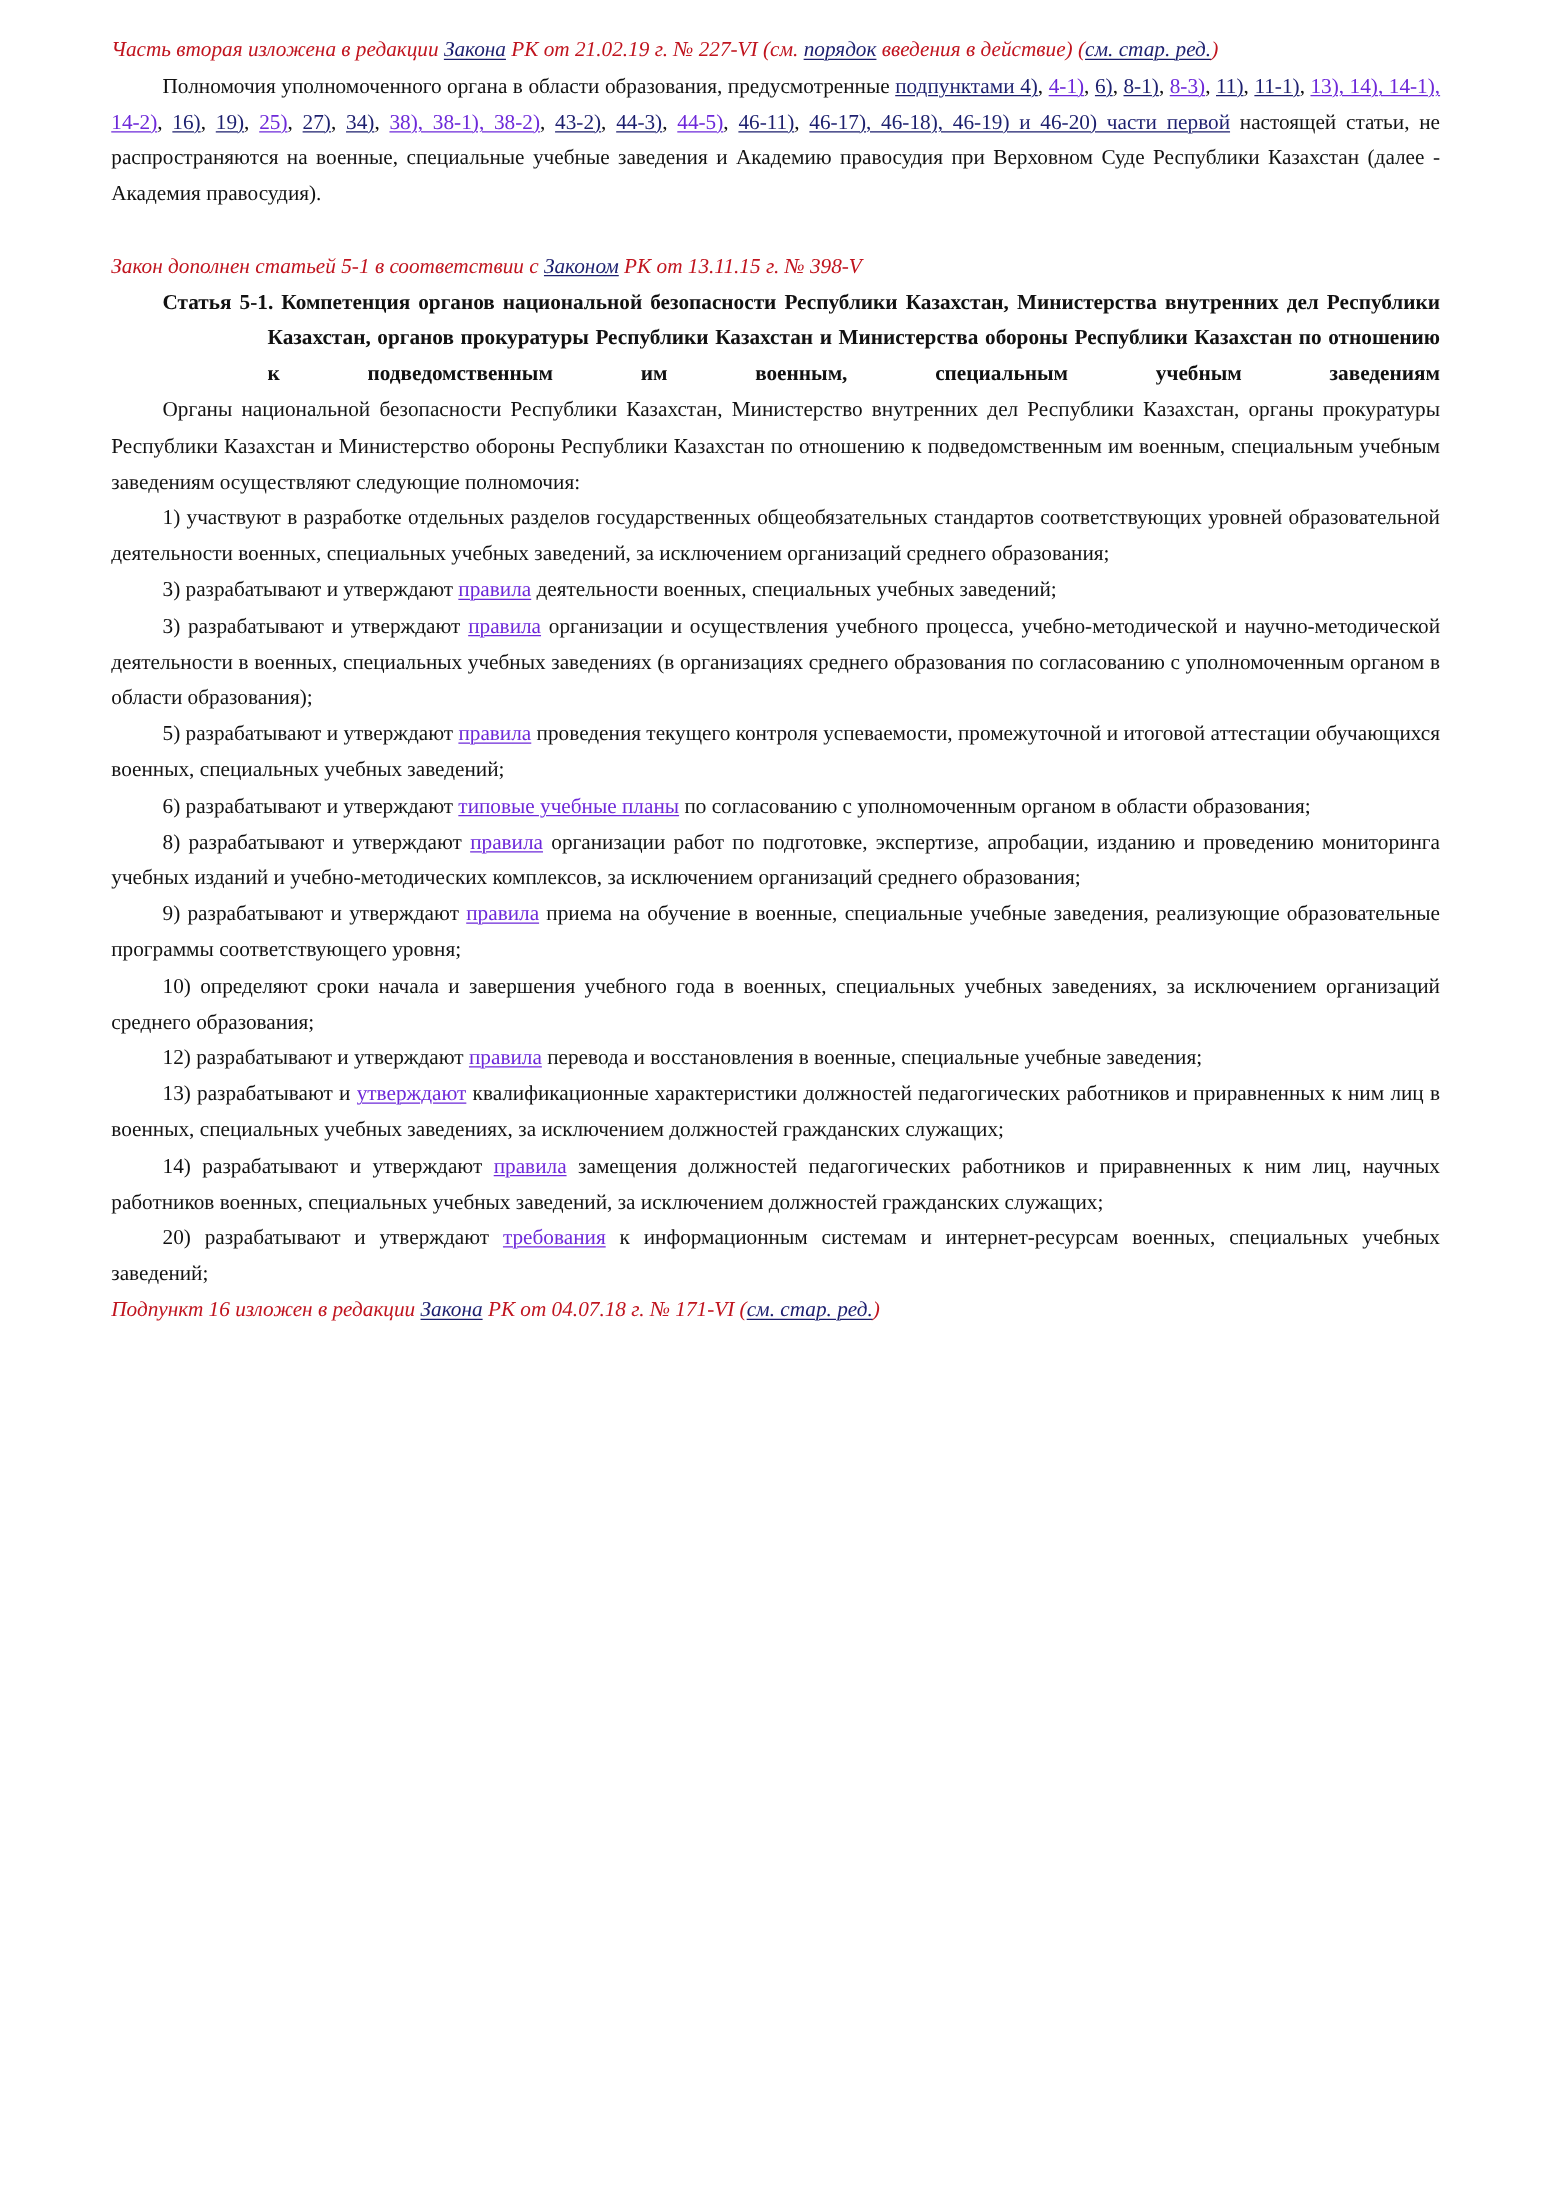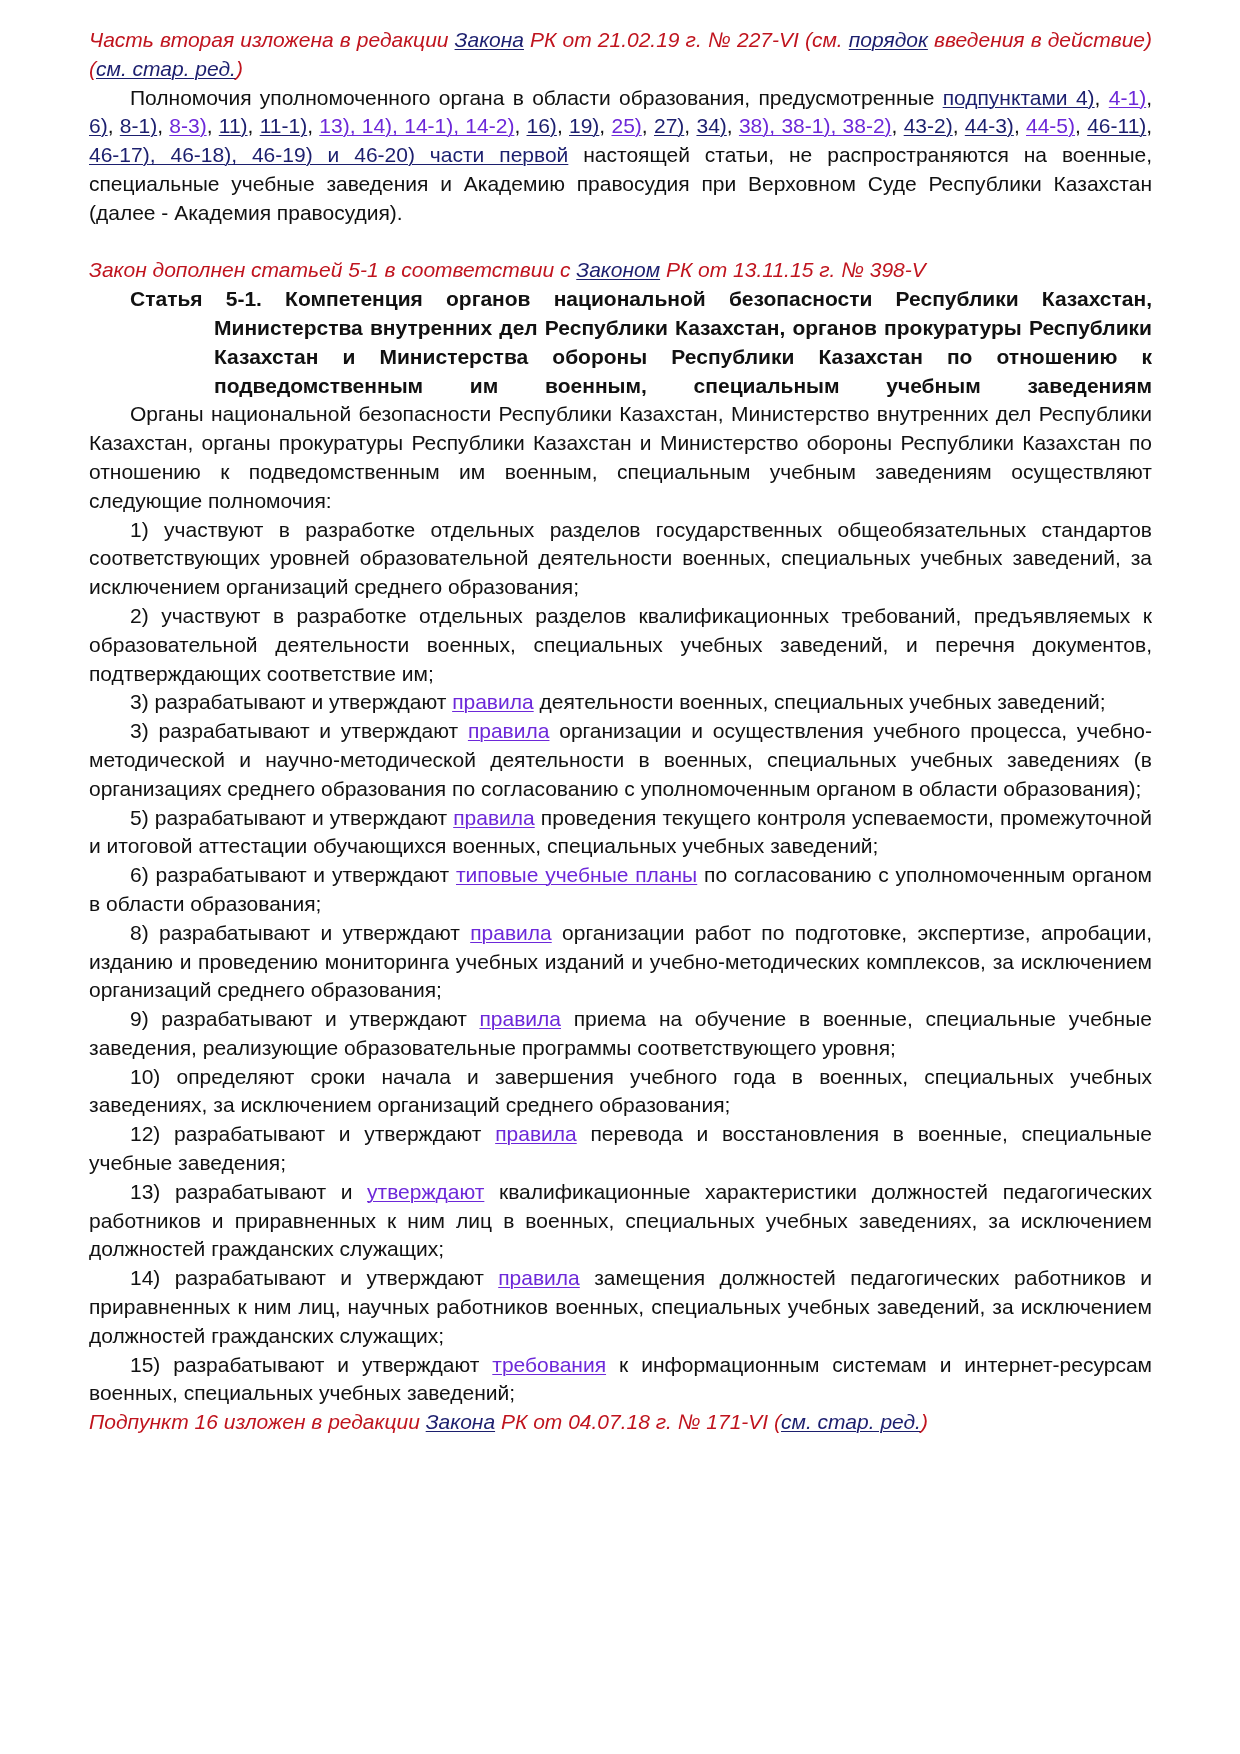--- a/index.html
+++ b/index.html
@@ -1,20 +1,20 @@
 <!DOCTYPE html>
 <html><head>
 <meta charset="utf-8">
 <style>
   html, body { margin: 0; padding: 0; background: #ffffff; }
   body { width: 1240px; height: 1754px; position: relative; overflow: hidden; }
   .page {
     position: absolute; left: 89px; top: 26px; width: 1063px;
-    font-family: Liberation Sans, sans-serif;
-    font-size: 21px; line-height: 28.8px; color: #111111;
+    font-family: Liberation Serif, serif;
+    font-size: 17px; line-height: 28.8px; color: #111111;
   }
   .p { text-align: justify; text-indent: 41px; margin: 0; }
   .note { margin: 0; color: #c0141e; font-style: italic; text-align: justify; }
   .note .link { font-style: italic; }
   .link { color: #1c1f6e; text-decoration: underline; text-decoration-thickness: 1px; text-underline-offset: 2px; cursor: pointer; }
   .link.light { color: #6d28d9; }
   .blank { height: 28.8px; }
   .heading {
     margin: 0; font-weight: bold; text-align: justify;
     padding-left: 125px; text-indent: -84px; line-height: 28.8px;
@@ -33,29 +33,28 @@
   <div class="blank"></div>
 
   <p class="note"><span>Закон дополнен статьей 5-1 в соответствии с </span><span class="link">Законом</span><span> РК от 13.11.15 г. № 398-V</span></p>
 
   <p class="heading last-line-justify">Статья 5-1. Компетенция органов национальной безопасности Республики Казахстан, Министерства внутренних дел Республики Казахстан, органов прокуратуры Республики Казахстан и Министерства обороны Республики Казахстан по отношению к подведомственным им военным, специальным учебным заведениям</p>
 
   <p class="p">Органы национальной безопасности Республики Казахстан, Министерство внутренних дел Республики Казахстан, органы прокуратуры Республики Казахстан и Министерство обороны Республики Казахстан по отношению к подведомственным им военным, специальным учебным заведениям осуществляют следующие полномочия:</p>
 
   <div id="items">
       <p class="p"><span>1) участвуют в разработке отдельных разделов государственных общеобязательных стандартов соответствующих уровней образовательной деятельности военных, специальных учебных заведений, за исключением организаций среднего образования;</span></p>
-      <p class="p"><span>2) участвуют в разработке отдельных разделов квалификационных требований, предъявляемых к образовательной деятельности военных, специальных учебных заведений, и перечня документов, подтверждающих соответствие им;</span></p>
       <p class="p"><span>3) разрабатывают и утверждают </span><span class="link light">правила</span><span> деятельности военных, специальных учебных заведений;</span></p>
       <p class="p"><span>3) разрабатывают и утверждают </span><span class="link light">правила</span><span> организации и осуществления учебного процесса, учебно-методической и научно-методической деятельности в военных, специальных учебных заведениях (в организациях среднего образования по согласованию с уполномоченным органом в области образования);</span></p>
       <p class="p"><span>5) разрабатывают и утверждают </span><span class="link light">правила</span><span> проведения текущего контроля успеваемости, промежуточной и итоговой аттестации обучающихся военных, специальных учебных заведений;</span></p>
       <p class="p"><span>6) разрабатывают и утверждают </span><span class="link light">типовые учебные планы</span><span> по согласованию с уполномоченным органом в области образования;</span></p>
       <p class="p"><span>8) разрабатывают и утверждают </span><span class="link light">правила</span><span> организации работ по подготовке, экспертизе, апробации, изданию и проведению мониторинга учебных изданий и учебно-методических комплексов, за исключением организаций среднего образования;</span></p>
       <p class="p"><span>9) разрабатывают и утверждают </span><span class="link light">правила</span><span> приема на обучение в военные, специальные учебные заведения, реализующие образовательные программы соответствующего уровня;</span></p>
       <p class="p"><span>10) определяют сроки начала и завершения учебного года в военных, специальных учебных заведениях, за исключением организаций среднего образования;</span></p>
       <p class="p"><span>12) разрабатывают и утверждают </span><span class="link light">правила</span><span> перевода и восстановления в военные, специальные учебные заведения;</span></p>
       <p class="p"><span>13) разрабатывают и </span><span class="link light">утверждают</span><span> квалификационные характеристики должностей педагогических работников и приравненных к ним лиц в военных, специальных учебных заведениях, за исключением должностей гражданских служащих;</span></p>
       <p class="p"><span>14) разрабатывают и утверждают </span><span class="link light">правила</span><span> замещения должностей педагогических работников и приравненных к ним лиц, научных работников военных, специальных учебных заведений, за исключением должностей гражданских служащих;</span></p>
-      <p class="p"><span>15) разрабатывают и утверждают </span><span class="link light">требования</span><span> к информационным системам и интернет-ресурсам военных, специальных учебных заведений;</span></p>
+      <p class="p"><span>20) разрабатывают и утверждают </span><span class="link light">требования</span><span> к информационным системам и интернет-ресурсам военных, специальных учебных заведений;</span></p>
     </div>
 
   <p class="note"><span>Подпункт 16 изложен в редакции </span><span class="link">Закона</span><span> РК от 04.07.18 г. № 171-VI (</span><span class="link">см. стар. ред.</span><span>)</span></p>
 
 </div>
 
 </body></html>

